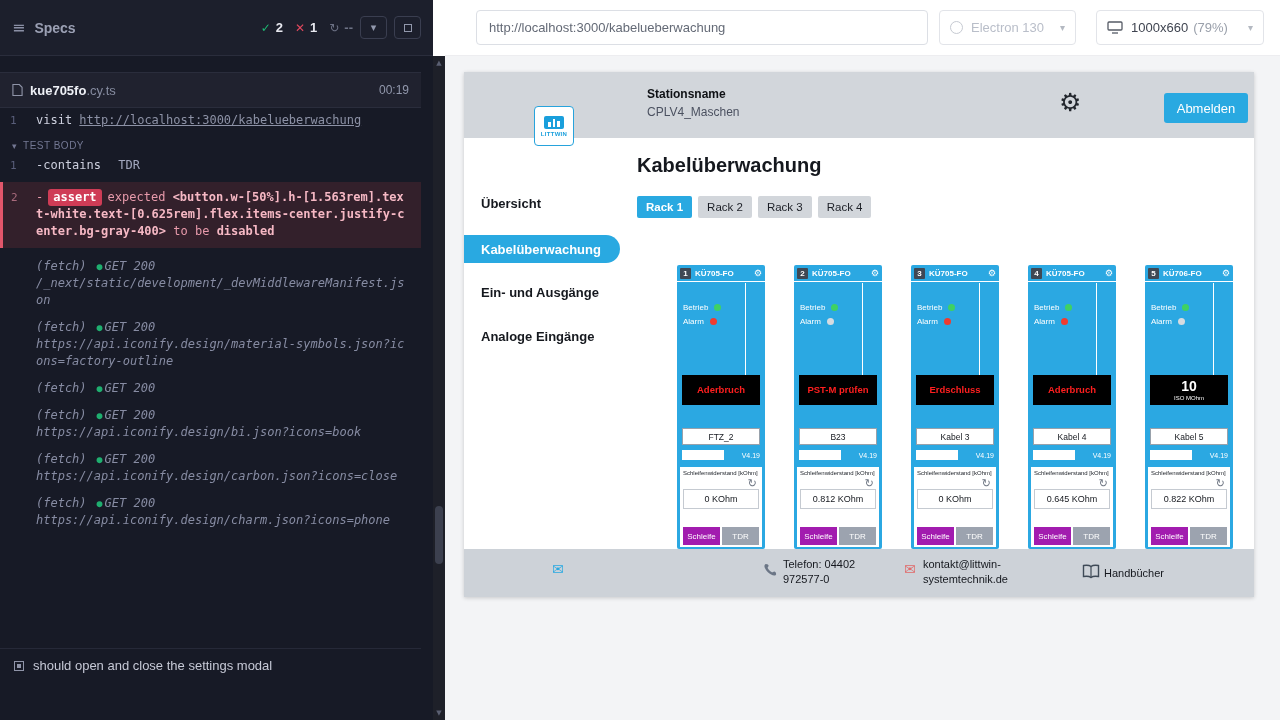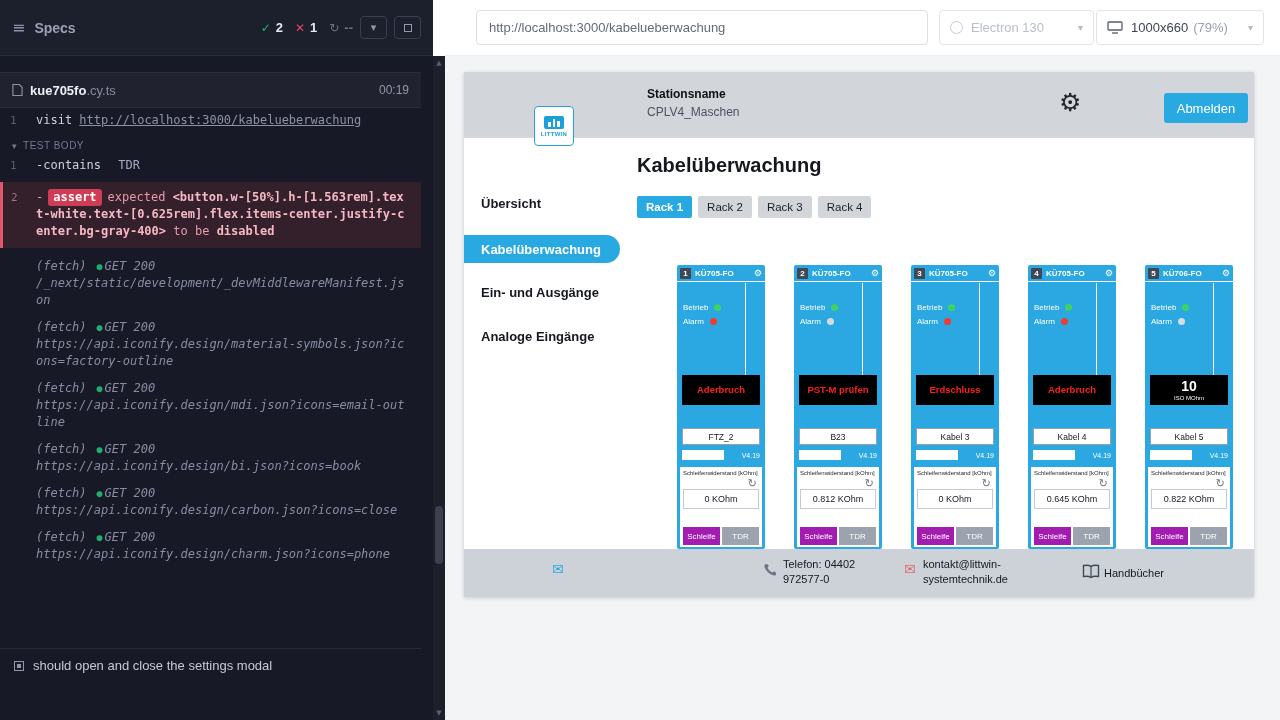--- a/index.html
+++ b/index.html
@@ -46,21 +46,21 @@
 
   #rscroll { position:absolute; left:433px; top:56px; width:12px; height:664px; background:#1e2029; }
   .scroll-arrow { position:absolute; left:0; width:12px; text-align:center; color:#5a5f72; font-size:7px; }
   .scroll-thumb { position:absolute; left:2px; top:450px; width:8px; height:58px; background:#3c404f; border-radius:4px; }
 
   
   #browser { position:absolute; left:445px; top:0; width:835px; height:720px; background:#fff; }
   .topbar { position:absolute; left:0; top:0; width:835px; height:56px; background:#fff; border-bottom:1px solid #ededf0; }
   .url-box { position:absolute; left:31px; top:10px; width:452px; height:35px; border:1px solid #dcdfe5; border-radius:4px; padding:0 12px; font-size:13px; color:#646a76; background:#fff; outline:none; font-family:"Liberation Sans",sans-serif; }
   .sel { position:absolute; top:10px; height:35px; border:1px solid #e2e4e9; border-radius:4px; display:flex; align-items:center; padding:0 10px; font-size:13px; background:#fff; }
-  .sel-browser { left:494px; width:155px; color:#b9bec9; }
+  .sel-browser { left:494px; width:137px; color:#b9bec9; }
   .sel-size { left:651px; width:168px; color:#3f4450; }
   .ring-icn { width:13px; height:13px; border:1.5px solid #c6cad2; border-radius:50%; margin-right:8px; }
   .sel .chev { margin-left:auto; color:#b4b9c2; font-size:10px; }
   .size-dim { color:#9aa0ab; margin-left:5px; }
   .sel svg { margin-right:8px; }
 
   .stage { position:absolute; left:0; top:56px; width:835px; height:664px; background:#f3f4f6; }
   .app { position:absolute; left:19px; top:16px; width:790px; height:525px; background:#fff; box-shadow:0 1px 4px rgba(0,0,0,.18); }
 
   .app-header { position:absolute; left:0; top:0; width:790px; height:66px; background:#d2d6db; }
@@ -180,21 +180,20 @@
       <div class="fetch">
         <span>(fetch)</span><span class="dot-icn">●</span><span>GET 200</span>
         <div>/_next/static/development/_devMiddlewareManifest.json</div>
       </div>
       <div class="fetch">
         <span>(fetch)</span><span class="dot-icn">●</span><span>GET 200</span>
         <div>https://api.iconify.design/material-symbols.json?icons=factory-outline</div>
       </div>
       <div class="fetch">
         <span>(fetch)</span><span class="dot-icn">●</span><span>GET 200</span>
-        <div>https://api.iconify.design/mdi.json?icons=email-outline</div>
       </div>
       <div class="fetch">
         <span>(fetch)</span><span class="dot-icn">●</span><span>GET 200</span>
         <div>https://api.iconify.design/bi.json?icons=book</div>
       </div>
       <div class="fetch">
         <span>(fetch)</span><span class="dot-icn">●</span><span>GET 200</span>
         <div>https://api.iconify.design/carbon.json?icons=close</div>
       </div>
       <div class="fetch">

